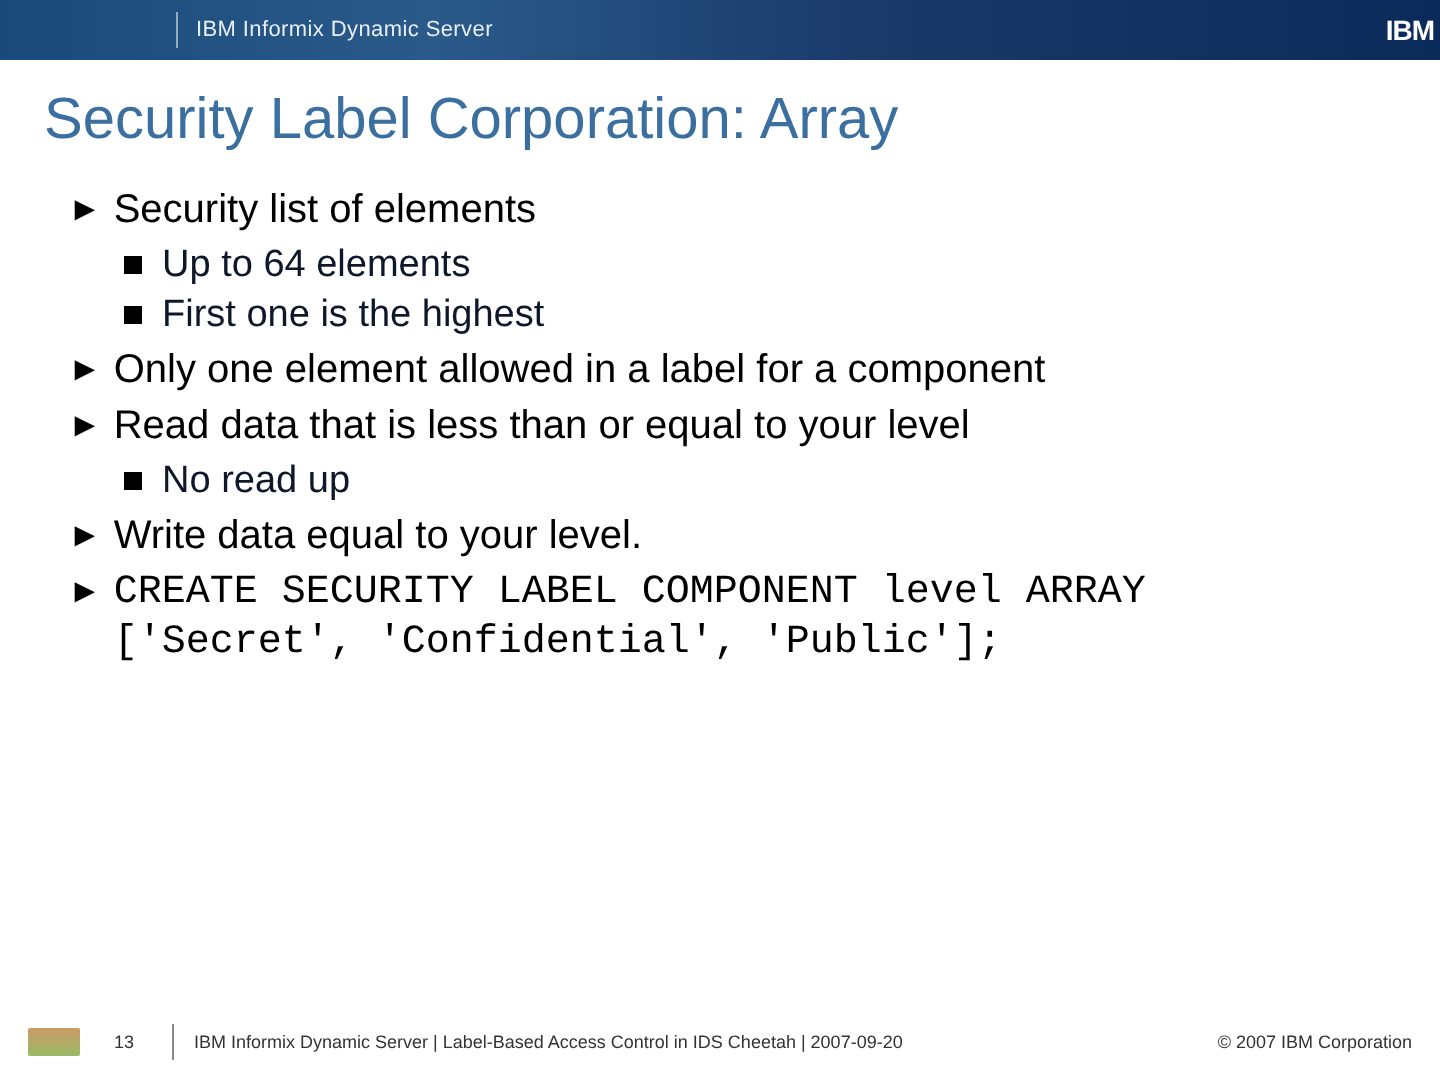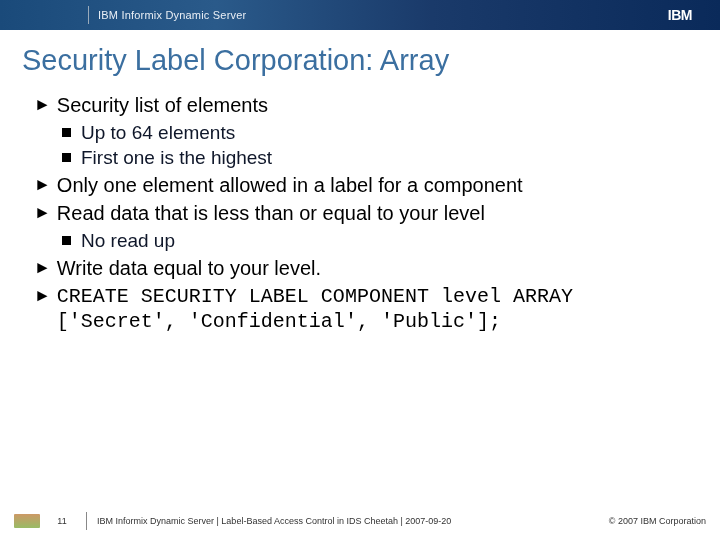--- a/index.html
+++ b/index.html
@@ -1,21 +1,21 @@
 <!DOCTYPE html>
 <html><head>
 <meta charset="utf-8">
 <style>
   * { margin: 0; padding: 0; box-sizing: border-box; }
   html, body { width: 720px; height: 540px; font-family: Arial, Helvetica, sans-serif; background: #fff; }
   .slide { width: 720px; height: 540px; position: relative; display: flex; flex-direction: column; }
   .header { height: 30px; background: linear-gradient(to right, #1a4a7a 0%, #2a5a8a 30%, #1a3a6a 60%, #0a2a5a 100%); display: flex; align-items: center; position: relative; }
   .header-rule { position: absolute; left: 88px; top: 6px; bottom: 6px; width: 1px; background: #9ab; }
   .header-title { color: #e8eef5; font-size: 11px; margin-left: 98px; letter-spacing: 0.2px; }
-  .ibm-logo { position: absolute; right: 28px; top: 50%; transform: translateY(-50%); color: #fff; font-weight: bold; font-size: 14px; letter-spacing: -0.5px; font-family: Arial, sans-serif; }
+  .ibm-logo { position: absolute; right: 3px; top: 50%; transform: translateY(-50%); color: #fff; font-weight: bold; font-size: 14px; letter-spacing: -0.5px; font-family: Arial, sans-serif; }
   .title { color: #3b6fa0; font-size: 29px; font-weight: 400; margin: 14px 0 12px 22px; }
   .content { flex: 1; padding: 0 30px 0 34px; }
   .l1 { font-size: 20px; color: #000; margin: 4px 0 4px 0; display: flex; align-items: flex-start; }
   .l1 .arrow { flex: 0 0 auto; margin-right: 6px; font-size: 17px; line-height: 24px; }
   .l1 .txt { line-height: 24px; }
   .l2 { font-size: 19px; color: #0f172a; margin: 2px 0 2px 28px; display: flex; align-items: flex-start; }
   .l2 .sq { flex: 0 0 auto; width: 9px; height: 9px; background: #000; margin: 7px 10px 0 0; }
   .l2 .txt { line-height: 23px; }
   .code-block { font-size: 20px; margin: 4px 0 4px 0; display: flex; align-items: flex-start; }
   .code-block .arrow { flex: 0 0 auto; margin-right: 6px; font-size: 17px; line-height: 24px; }
@@ -78,19 +78,19 @@
 
     <div class="code-block">
       <span class="arrow">►</span>
       <span class="txt">CREATE SECURITY LABEL COMPONENT level ARRAY ['Secret', 'Confidential', 'Public'];</span>
     </div>
 
   </div>
 
   <div class="footer">
     <div class="footer-logo"></div>
-    <div class="pnum-box">11</div>
+    <div class="pnum-box">13</div>
     <div class="vline"></div>
     <div class="ftext">IBM Informix Dynamic Server |  Label-Based Access Control in IDS Cheetah | 2007-09-20</div>
     <div class="copy">© 2007 IBM Corporation</div>
   </div>
 
 </div>
 
 </body></html>

